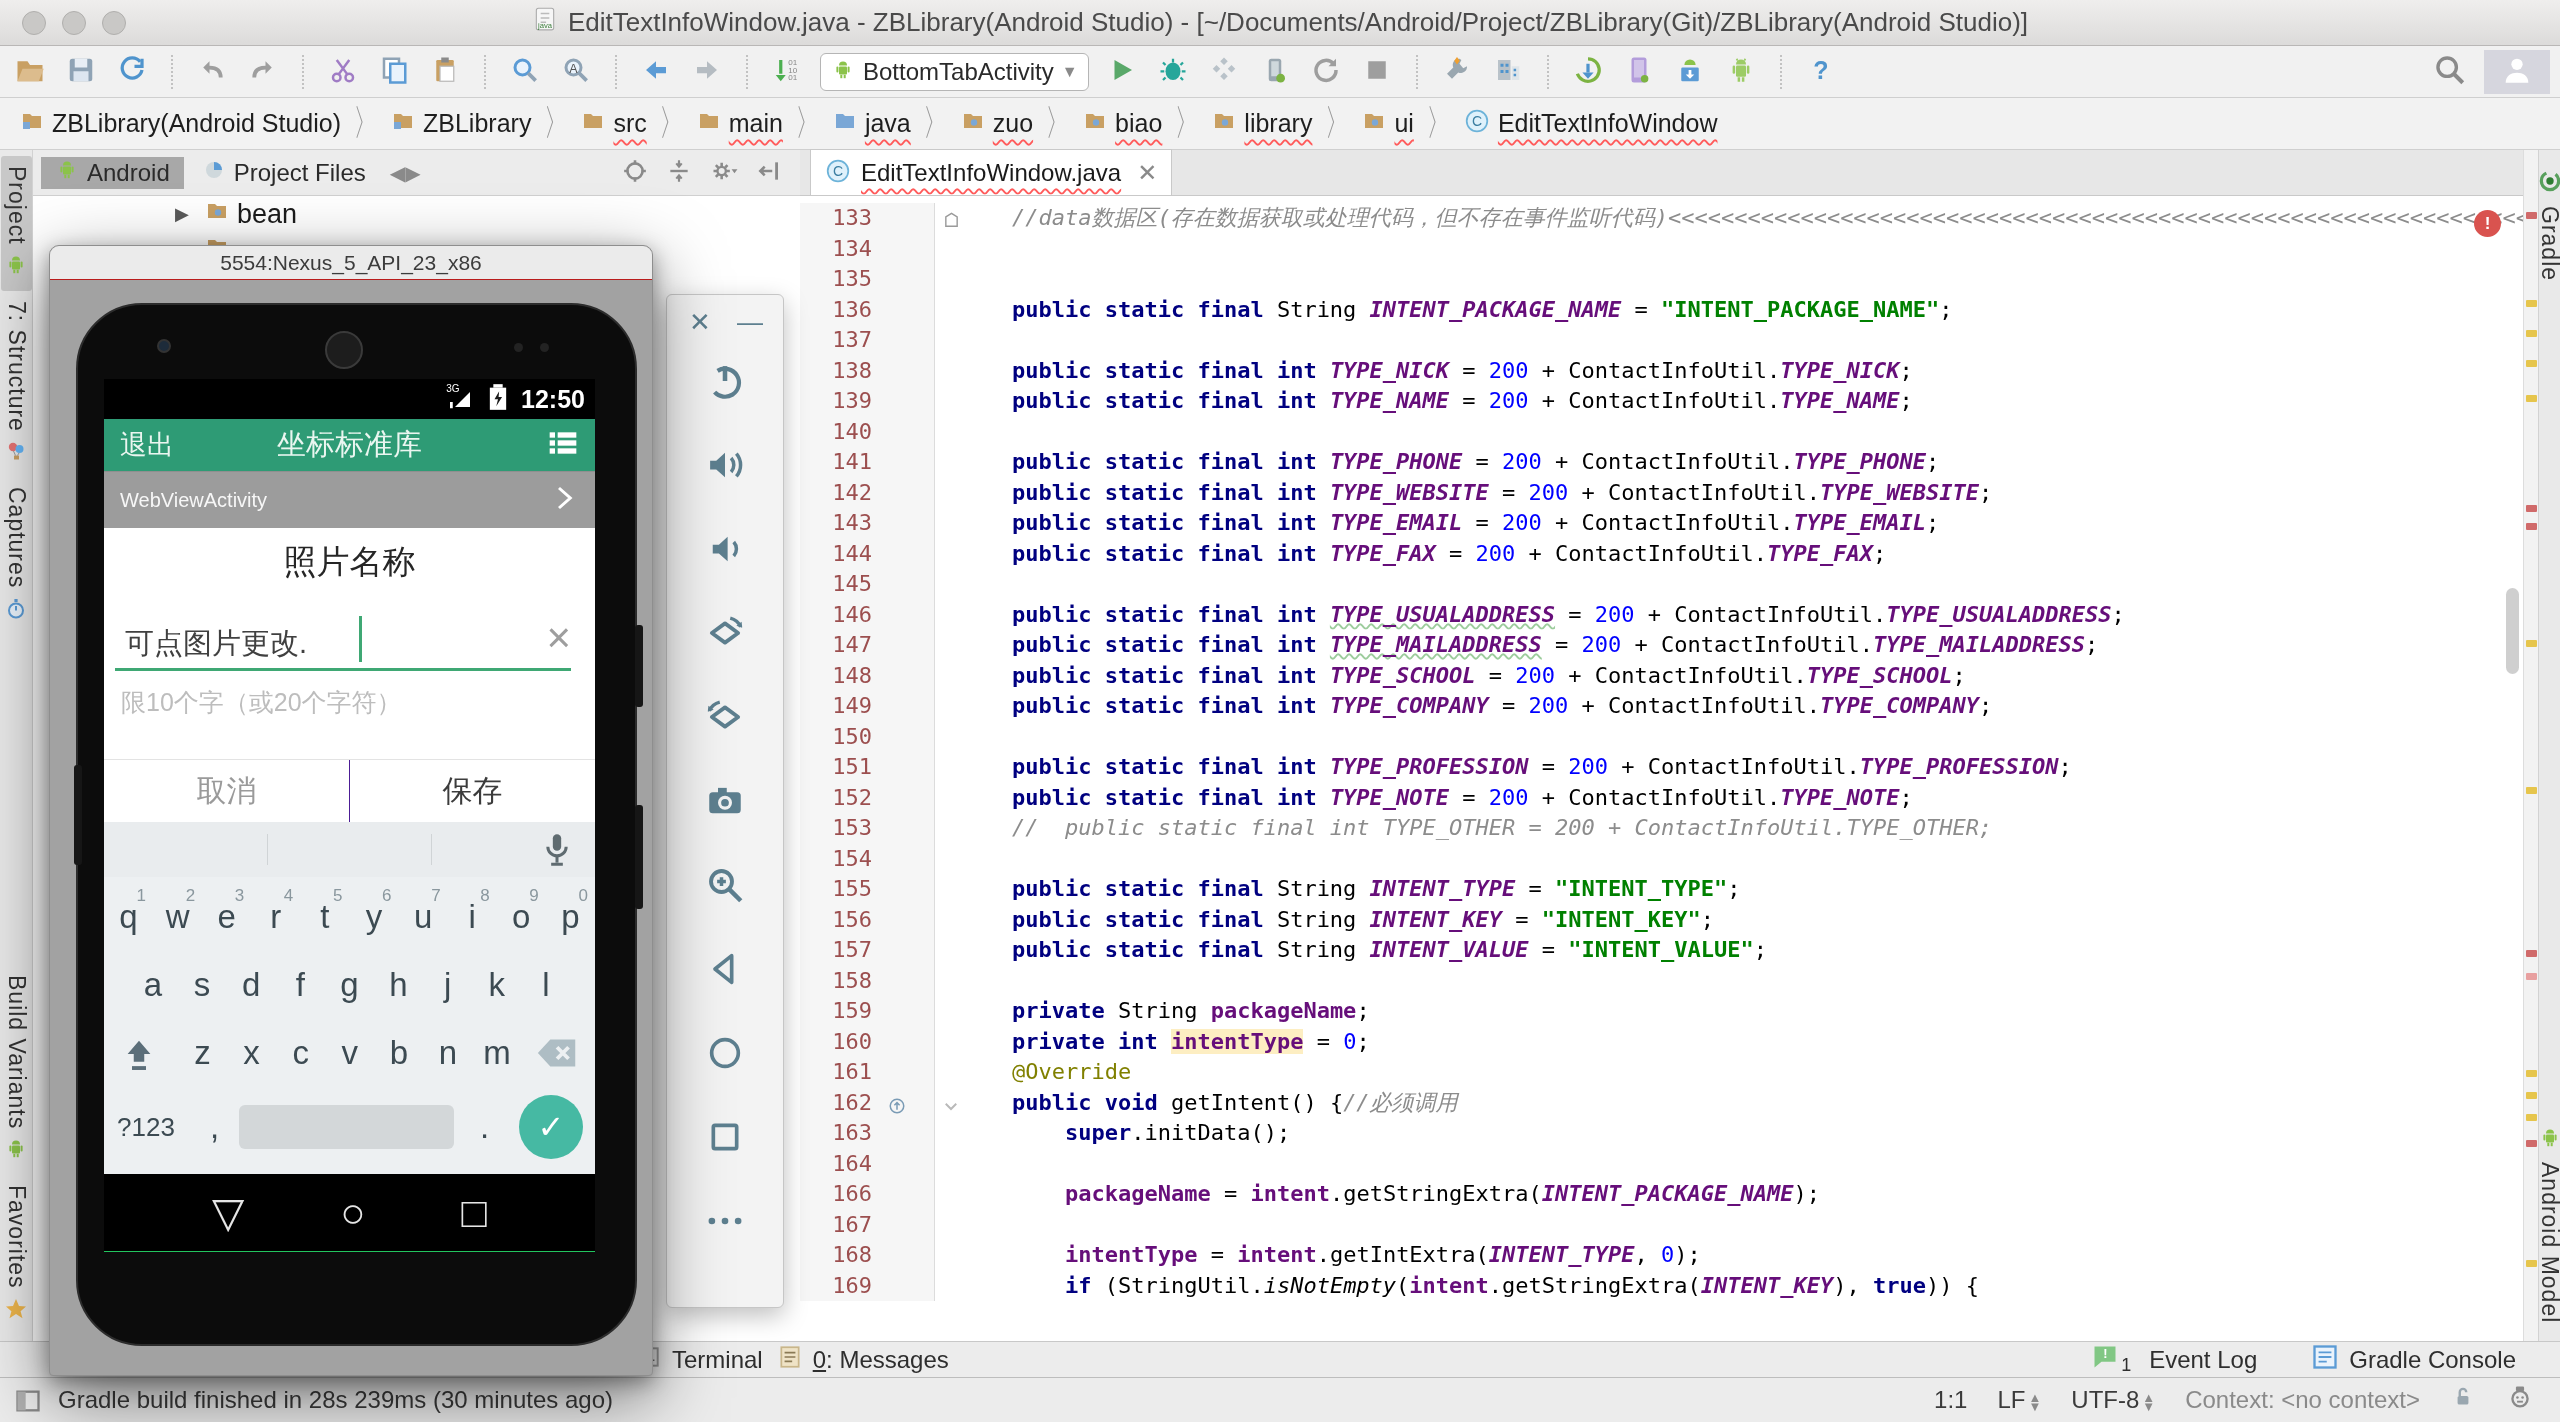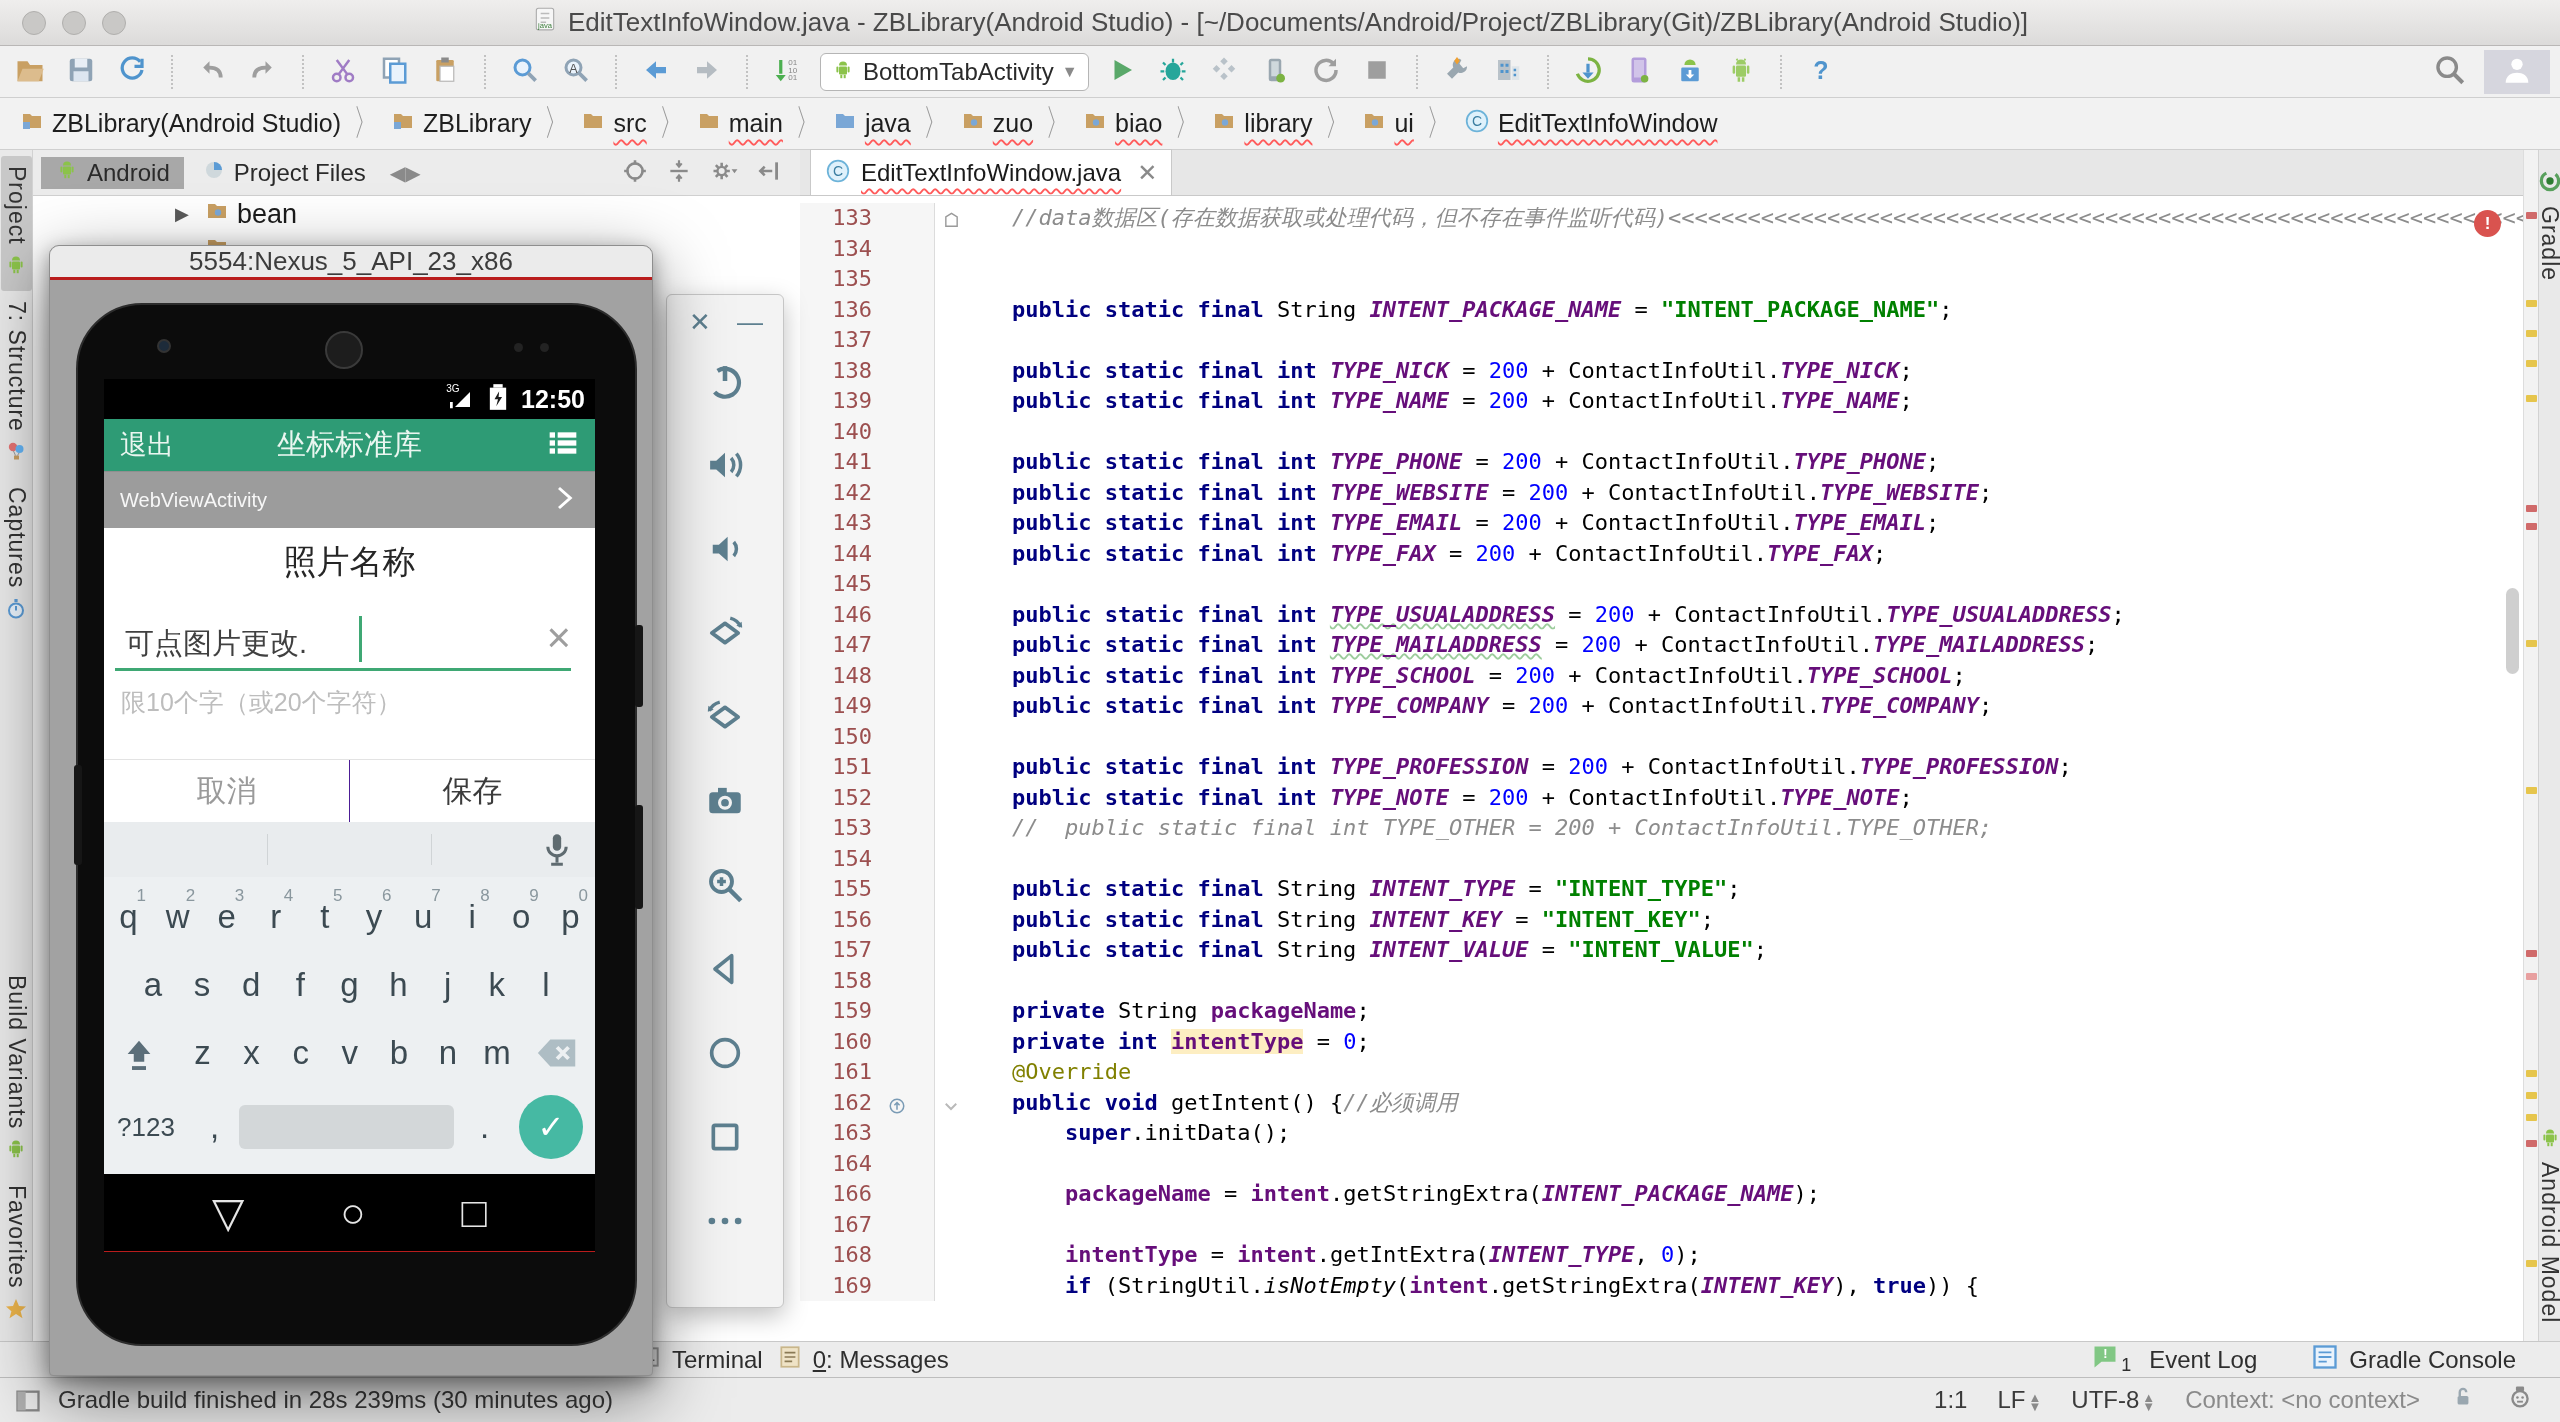--- a/index.html
+++ b/index.html
@@ -83,24 +83,24 @@
   .bb-item{display:flex;align-items:center;gap:10px}
   .mnemo{text-decoration:underline}
   #status-bar{left:0;top:1377px;width:2560px;height:45px;background:#ececec;border-top:1px solid #bdbdbd;display:flex;align-items:center;font-size:24px;color:#3a3a3a}
   #sb-msg{margin-left:58px}
   #sb-right{position:absolute;right:26px;display:flex;align-items:center;gap:30px;color:#3a3a3a}
   #sb-right .dim{color:#8a8a8a}
   .updown{font-size:13px;color:#8a8a8a;display:inline-flex;flex-direction:column;line-height:9px;vertical-align:middle;margin-left:3px}
 
   
   #emu-window{left:49px;top:245px;width:604px;height:1131px;background:#a2a2a2;border:1px solid #8e8e8e;border-radius:10px 10px 4px 4px;box-shadow:0 22px 70px rgba(0,0,0,.5),0 6px 20px rgba(0,0,0,.35);z-index:30}
-  #emu-title{height:34px;background:#ebebeb;border-radius:9px 9px 0 0;border-bottom:3px solid #b91c1c;display:flex;align-items:center;justify-content:center;font-size:26px;color:#3c3c3c}
+  #emu-title{height:34px;background:#ebebeb;border-radius:9px 9px 0 0;border-bottom:1px solid #b91c1c;display:flex;align-items:center;justify-content:center;font-size:21px;color:#3c3c3c}
   #phone{position:absolute;left:26px;top:57px;width:561px;height:1043px;background:#0c0c0c;border:2px solid #2c2c2c;border-radius:66px;}
   .sidebtn{position:absolute;background:#161616;border-radius:3px}
-  #screen{position:absolute;left:26px;top:74px;width:491px;height:873px;background:#b91c1c;overflow:hidden}
+  #screen{position:absolute;left:26px;top:74px;width:491px;height:873px;background:#22c55e;overflow:hidden}
   #pstatus{height:40px;background:#000;display:flex;align-items:center;justify-content:flex-end;gap:9px;padding-right:10px;color:#fff}
   #pstatus .time{font-size:25px;font-weight:bold}
   #appbar{height:52px;background:#2e9b75;display:flex;align-items:center;padding:0 16px;color:#eaf6f0}
   #appbar .left{font-size:27px}
   #appbar .title{position:absolute;left:0;width:100%;text-align:center;font-size:29px}
   #appbar .menu{margin-left:auto;z-index:1}
   #listrow{height:57px;background:#9c9c9c;display:flex;align-items:center;padding:0 16px;color:#f7f7f7;font-size:20px;border-top:1px solid #8f8f8f}
   #pcontent{height:294px;background:#fff;position:relative}
   #dlg-title{text-align:center;padding-top:12px;font-size:33px;color:#262626}
   #dlg-input{position:absolute;left:21px;top:96px;font-size:29px;color:#404040}

